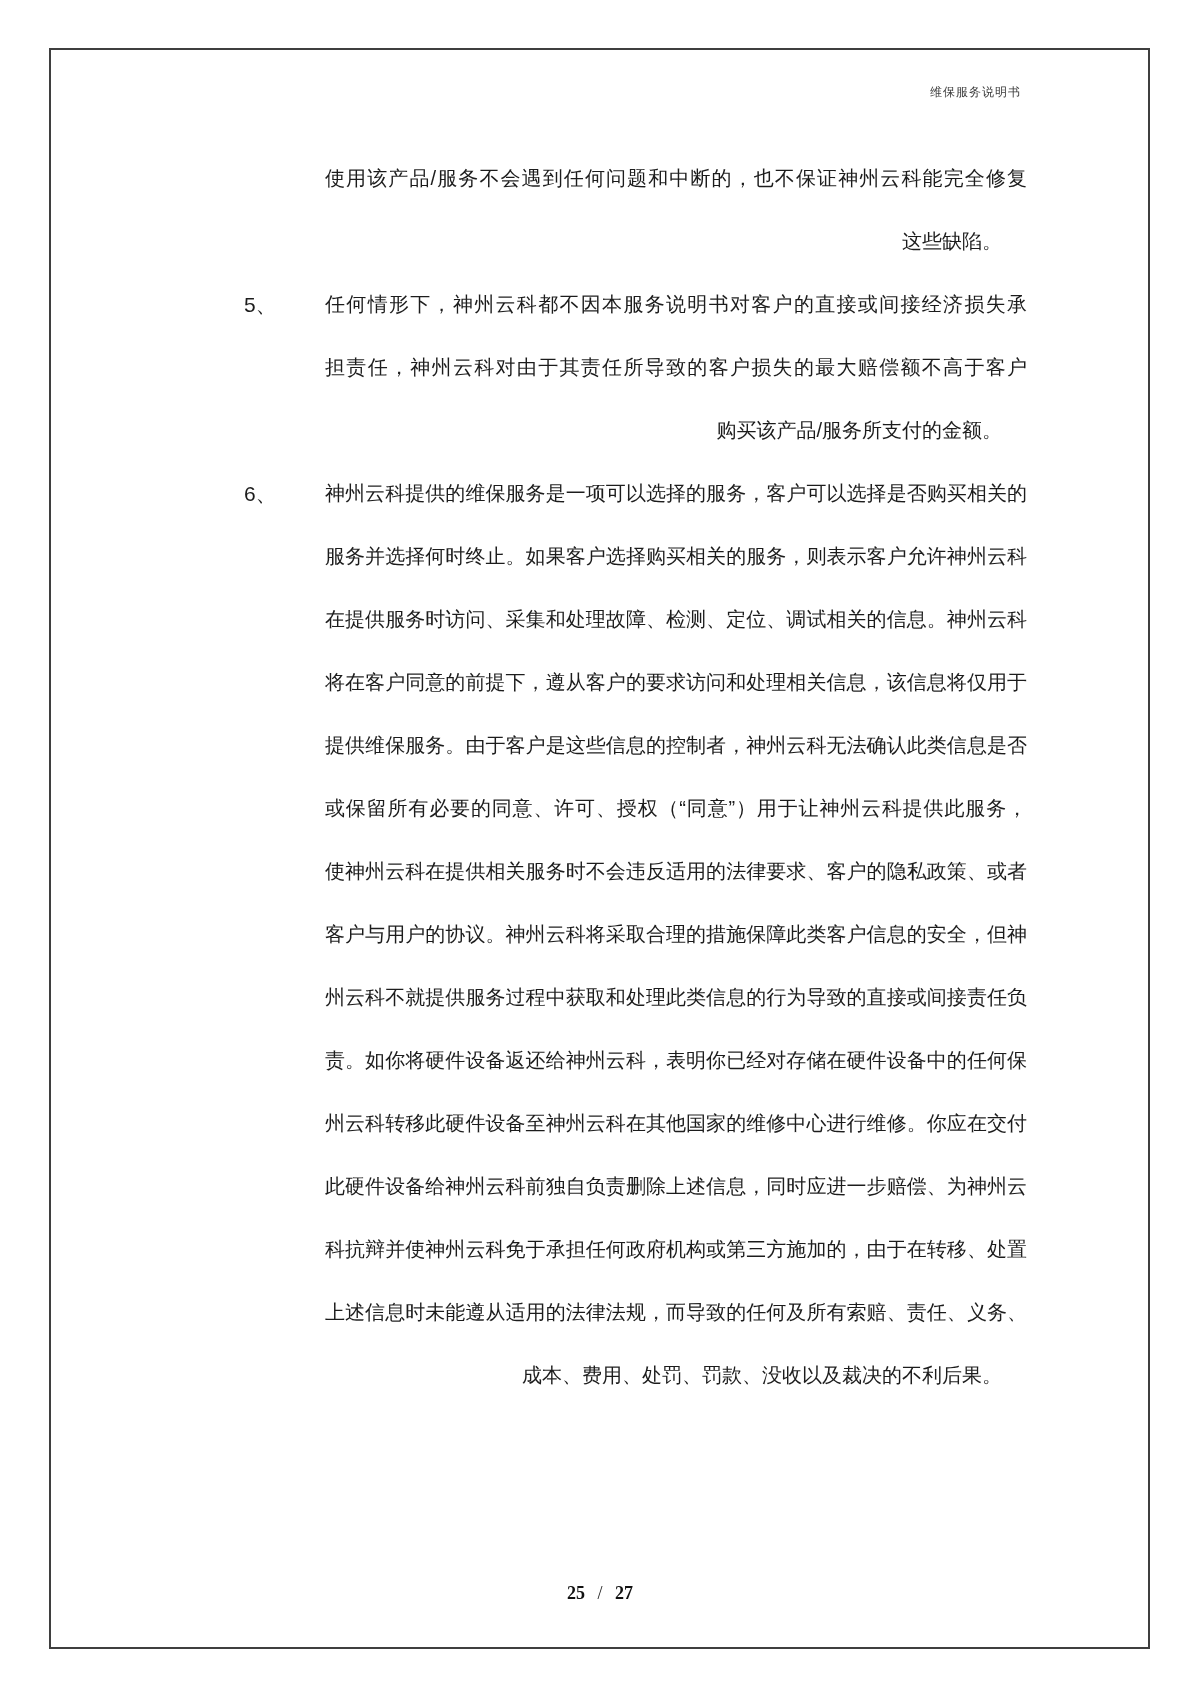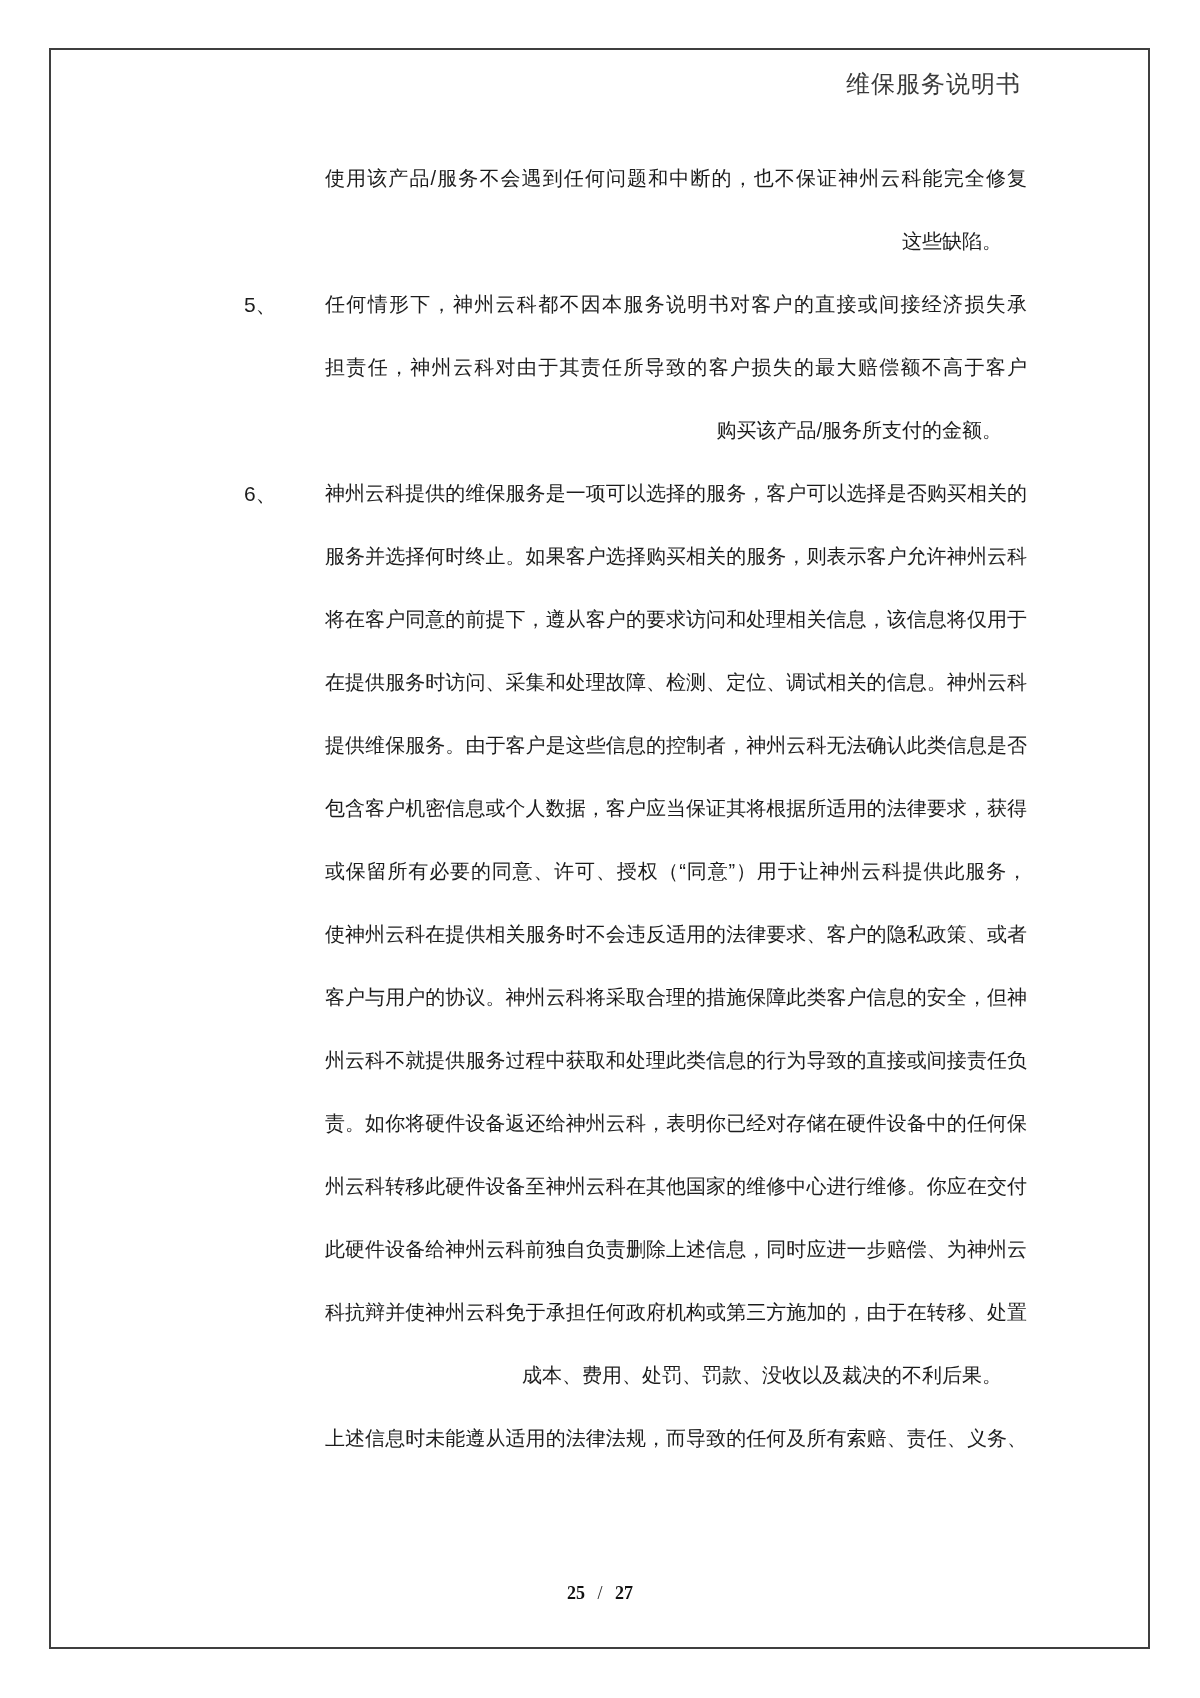--- a/index.html
+++ b/index.html
@@ -20,24 +20,24 @@
     left: 49px;
     top: 48px;
     width: 1101px;
     height: 1601px;
     border: 2px solid #3f3f3f;
     box-sizing: border-box;
     background: #ffffff;
   }
   .header {
     position: absolute;
-    top: 68px;
+    top: 84px;
     right: 179px;
     font-family: "Liberation Serif", serif;
-    font-size: 24px;
+    font-size: 12px;
     letter-spacing: 1px;
     color: #3a3a3a;
   }
   .body-block {
     position: absolute;
     left: 300px;
     top: 147px;
     width: 702px;
   }
   .line {
@@ -118,33 +118,29 @@
       <div class="line">
       <span class="num">6、</span>
       <div class="txt full">神州云科提供的维保服务是一项可以选择的服务，客户可以选择是否购买相关的</div>
     </div>
       <div class="line">
       <span class="num"></span>
       <div class="txt full">服务并选择何时终止。如果客户选择购买相关的服务，则表示客户允许神州云科</div>
     </div>
       <div class="line">
       <span class="num"></span>
+      <div class="txt full">在提供服务时访问、采集和处理故障、检测、定位、调试相关的信息。神州云科</div>
+    </div>
+      <div class="line">
+      <span class="num"></span>
       <div class="txt full">将在客户同意的前提下，遵从客户的要求访问和处理相关信息，该信息将仅用于</div>
     </div>
       <div class="line">
       <span class="num"></span>
-      <div class="txt full">在提供服务时访问、采集和处理故障、检测、定位、调试相关的信息。神州云科</div>
-    </div>
-      <div class="line">
-      <span class="num"></span>
       <div class="txt full">提供维保服务。由于客户是这些信息的控制者，神州云科无法确认此类信息是否</div>
-    </div>
-      <div class="line">
-      <span class="num"></span>
-      <div class="txt full">包含客户机密信息或个人数据，客户应当保证其将根据所适用的法律要求，获得</div>
     </div>
       <div class="line">
       <span class="num"></span>
       <div class="txt full">或保留所有必要的同意、许可、授权（“同意”）用于让神州云科提供此服务，</div>
     </div>
       <div class="line">
       <span class="num"></span>
       <div class="txt full">使神州云科在提供相关服务时不会违反适用的法律要求、客户的隐私政策、或者</div>
     </div>
       <div class="line">
@@ -166,25 +162,25 @@
       <div class="line">
       <span class="num"></span>
       <div class="txt full">此硬件设备给神州云科前独自负责删除上述信息，同时应进一步赔偿、为神州云</div>
     </div>
       <div class="line">
       <span class="num"></span>
       <div class="txt full">科抗辩并使神州云科免于承担任何政府机构或第三方施加的，由于在转移、处置</div>
     </div>
       <div class="line">
       <span class="num"></span>
-      <div class="txt">成本、费用、处罚、罚款、没收以及裁决的不利后果。</div>
+      <div class="txt full">上述信息时未能遵从适用的法律法规，而导致的任何及所有索赔、责任、义务、</div>
     </div>
       <div class="line">
       <span class="num"></span>
-      <div class="txt full">上述信息时未能遵从适用的法律法规，而导致的任何及所有索赔、责任、义务、</div>
+      <div class="txt">成本、费用、处罚、罚款、没收以及裁决的不利后果。</div>
     </div>
     </div>
 
   <div class="footer">
     <span class="pg">25</span>
     <span class="sep">/</span>
     <span class="pg">27</span>
   </div>
 
 </div>

